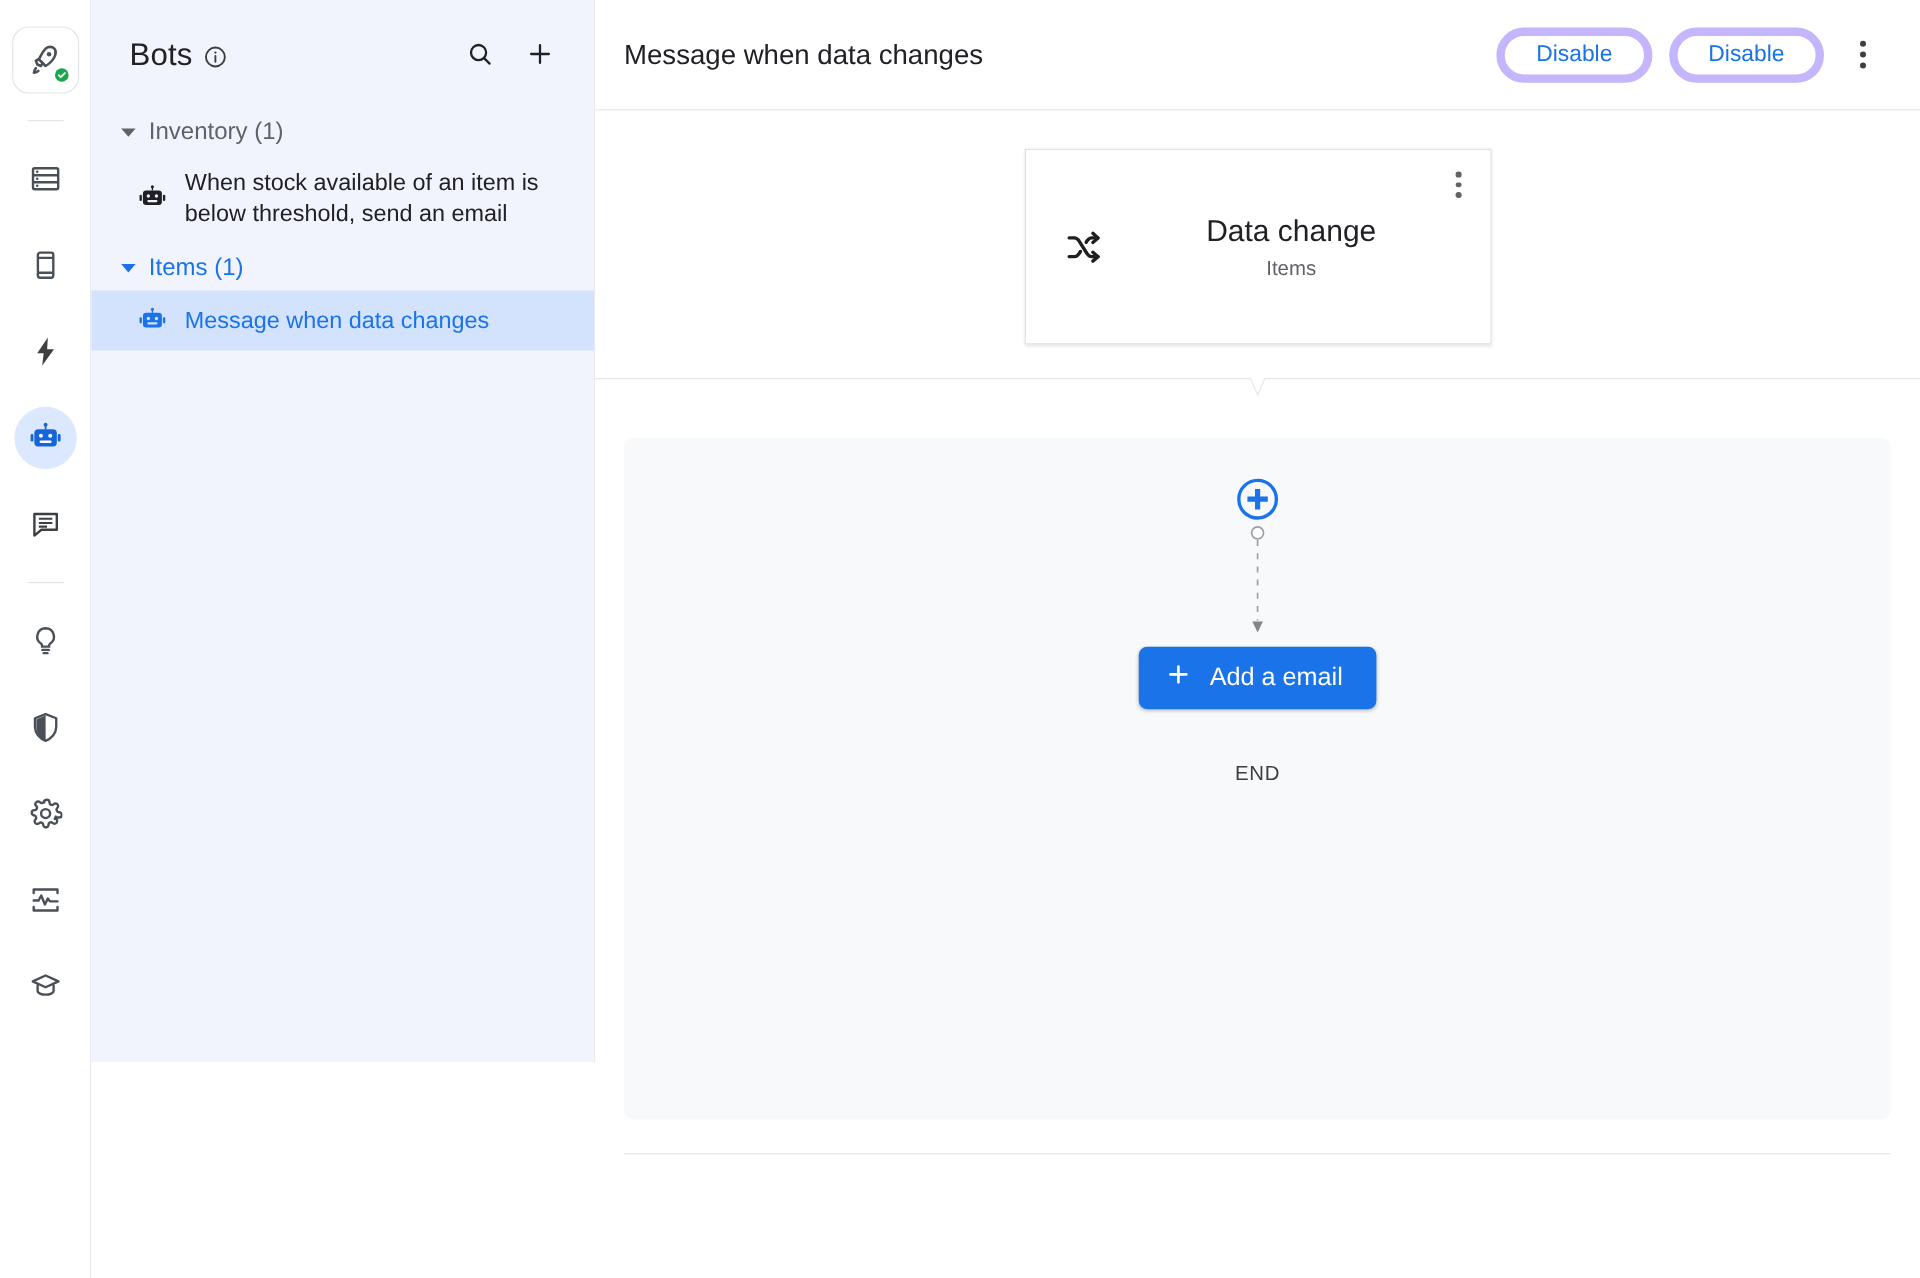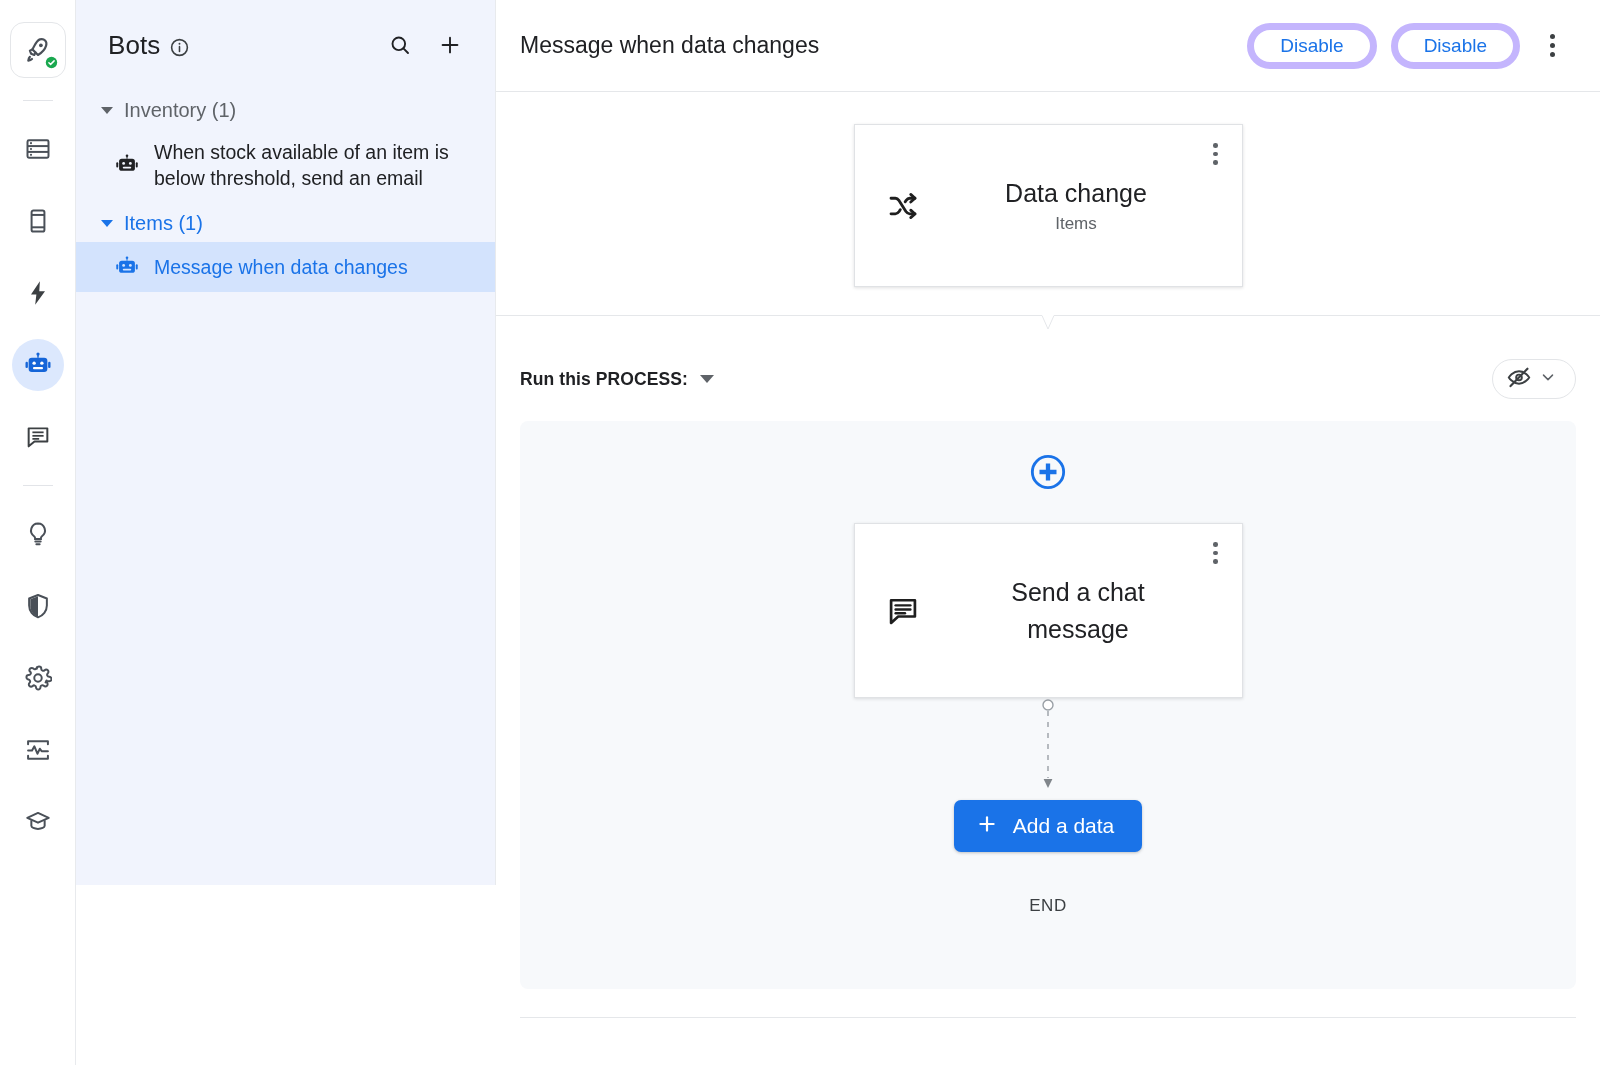--- a/index.html
+++ b/index.html
@@ -633,84 +633,47 @@
           <div class="notch-line"></div>
           <div class="notch-v">
             <svg width="56" height="28" viewBox="0 0 56 28">
               <path d="M0 0 L22 0 L28 14 L34 0 L56 0 L56 28 L0 28 Z" fill="#ffffff"></path>
               <path d="M0 0.5 L22 0.5 L28 14 L34 0.5 L56 0.5" fill="none" stroke="#e5e7ea" stroke-width="1"></path>
             </svg>
           </div>
         </div>
       </div>
 
-      <div class="process-row">
-        <span class="process-label">Run this PROCESS:</span>
-        <span class="small-caret"></span>
-        <span class="process-spacer"></span>
-        <span class="vis-pill">
-          <span>
-            <svg width="26" height="26" viewBox="0 0 24 24" fill="none" stroke="#3c4043" stroke-width="1.8" stroke-linecap="round">
-              <path d="M2.6 12.4s3.6-5.8 9.4-5.8 9.4 5.8 9.4 5.8-3.6 5.8-9.4 5.8S2.6 12.4 2.6 12.4z"></path>
-              <circle cx="12" cy="12.4" r="2.6"></circle>
-              <line x1="4.2" y1="20.4" x2="19.8" y2="4.4" stroke-width="2"></line>
-            </svg>
-          </span>
-          <span>
-            <svg width="18" height="18" viewBox="0 0 24 24" fill="none" stroke="#5f6368" stroke-width="2" stroke-linecap="round" stroke-linejoin="round">
-              <polyline points="6,9.5 12,15.5 18,9.5"></polyline>
-            </svg>
-          </span>
-        </span>
-      </div>
 
       <div class="process-canvas">
 
         <span class="add-circle">
           <svg width="40" height="40" viewBox="0 0 24 24">
             <circle cx="12" cy="12" r="9.4" fill="none" stroke="#1a73e8" stroke-width="1.7"></circle>
             <path d="M10.7 6.9h2.6v3.8h3.8v2.6h-3.8v3.8h-2.6v-3.8H6.9v-2.6h3.8z" fill="#1a73e8"></path>
           </svg>
         </span>
 
-        <div class="card step-card">
-          <span class="card-kebab">
-            <span></span>
-            <span></span>
-            <span></span>
-          </span>
-          <span class="card-icon">
-            <svg width="34" height="34" viewBox="0 0 24 24" fill="none" stroke="#1f1f1f" stroke-width="1.9" stroke-linejoin="round">
-              <path d="M3.6 4.4h16.8v11.5H8.6L3.6 20.4z"></path>
-              <line x1="6.8" y1="8" x2="17.2" y2="8" stroke-width="1.7" stroke-linecap="round"></line>
-              <line x1="6.8" y1="10.9" x2="17.2" y2="10.9" stroke-width="1.7" stroke-linecap="round"></line>
-              <line x1="6.8" y1="13.6" x2="13.4" y2="13.6" stroke-width="1.7" stroke-linecap="round"></line>
-            </svg>
-          </span>
-          <span class="card-body">
-            <div class="step-title">Send a chat message</div>
-          </span>
-        </div>
 
         <span class="connector">
           <svg width="20" height="96" viewBox="0 0 20 96">
             <circle cx="10" cy="7" r="5" fill="#ffffff" stroke="#9aa0a6" stroke-width="1.4"></circle>
             <line x1="10" y1="13" x2="10" y2="80" stroke="#9aa0a6" stroke-width="1.4" stroke-dasharray="5,6"></line>
             <path d="M10 90 L5.6 81 L14.4 81 Z" fill="#80868b"></path>
           </svg>
         </span>
 
         <button class="add-step-btn">
           <span>
             <svg width="22" height="22" viewBox="0 0 24 24" stroke="#ffffff" stroke-width="2.4" stroke-linecap="round">
               <line x1="12" y1="4.8" x2="12" y2="19.2"></line>
               <line x1="4.8" y1="12" x2="19.2" y2="12"></line>
             </svg>
           </span>
-          <span>Add a data</span>
+          <span>Add a email</span>
         </button>
 
         <div class="end-label">END</div>
       </div>
 
       <div class="bottom-rule"></div>
 
     </div>
   </section>
 </div>

